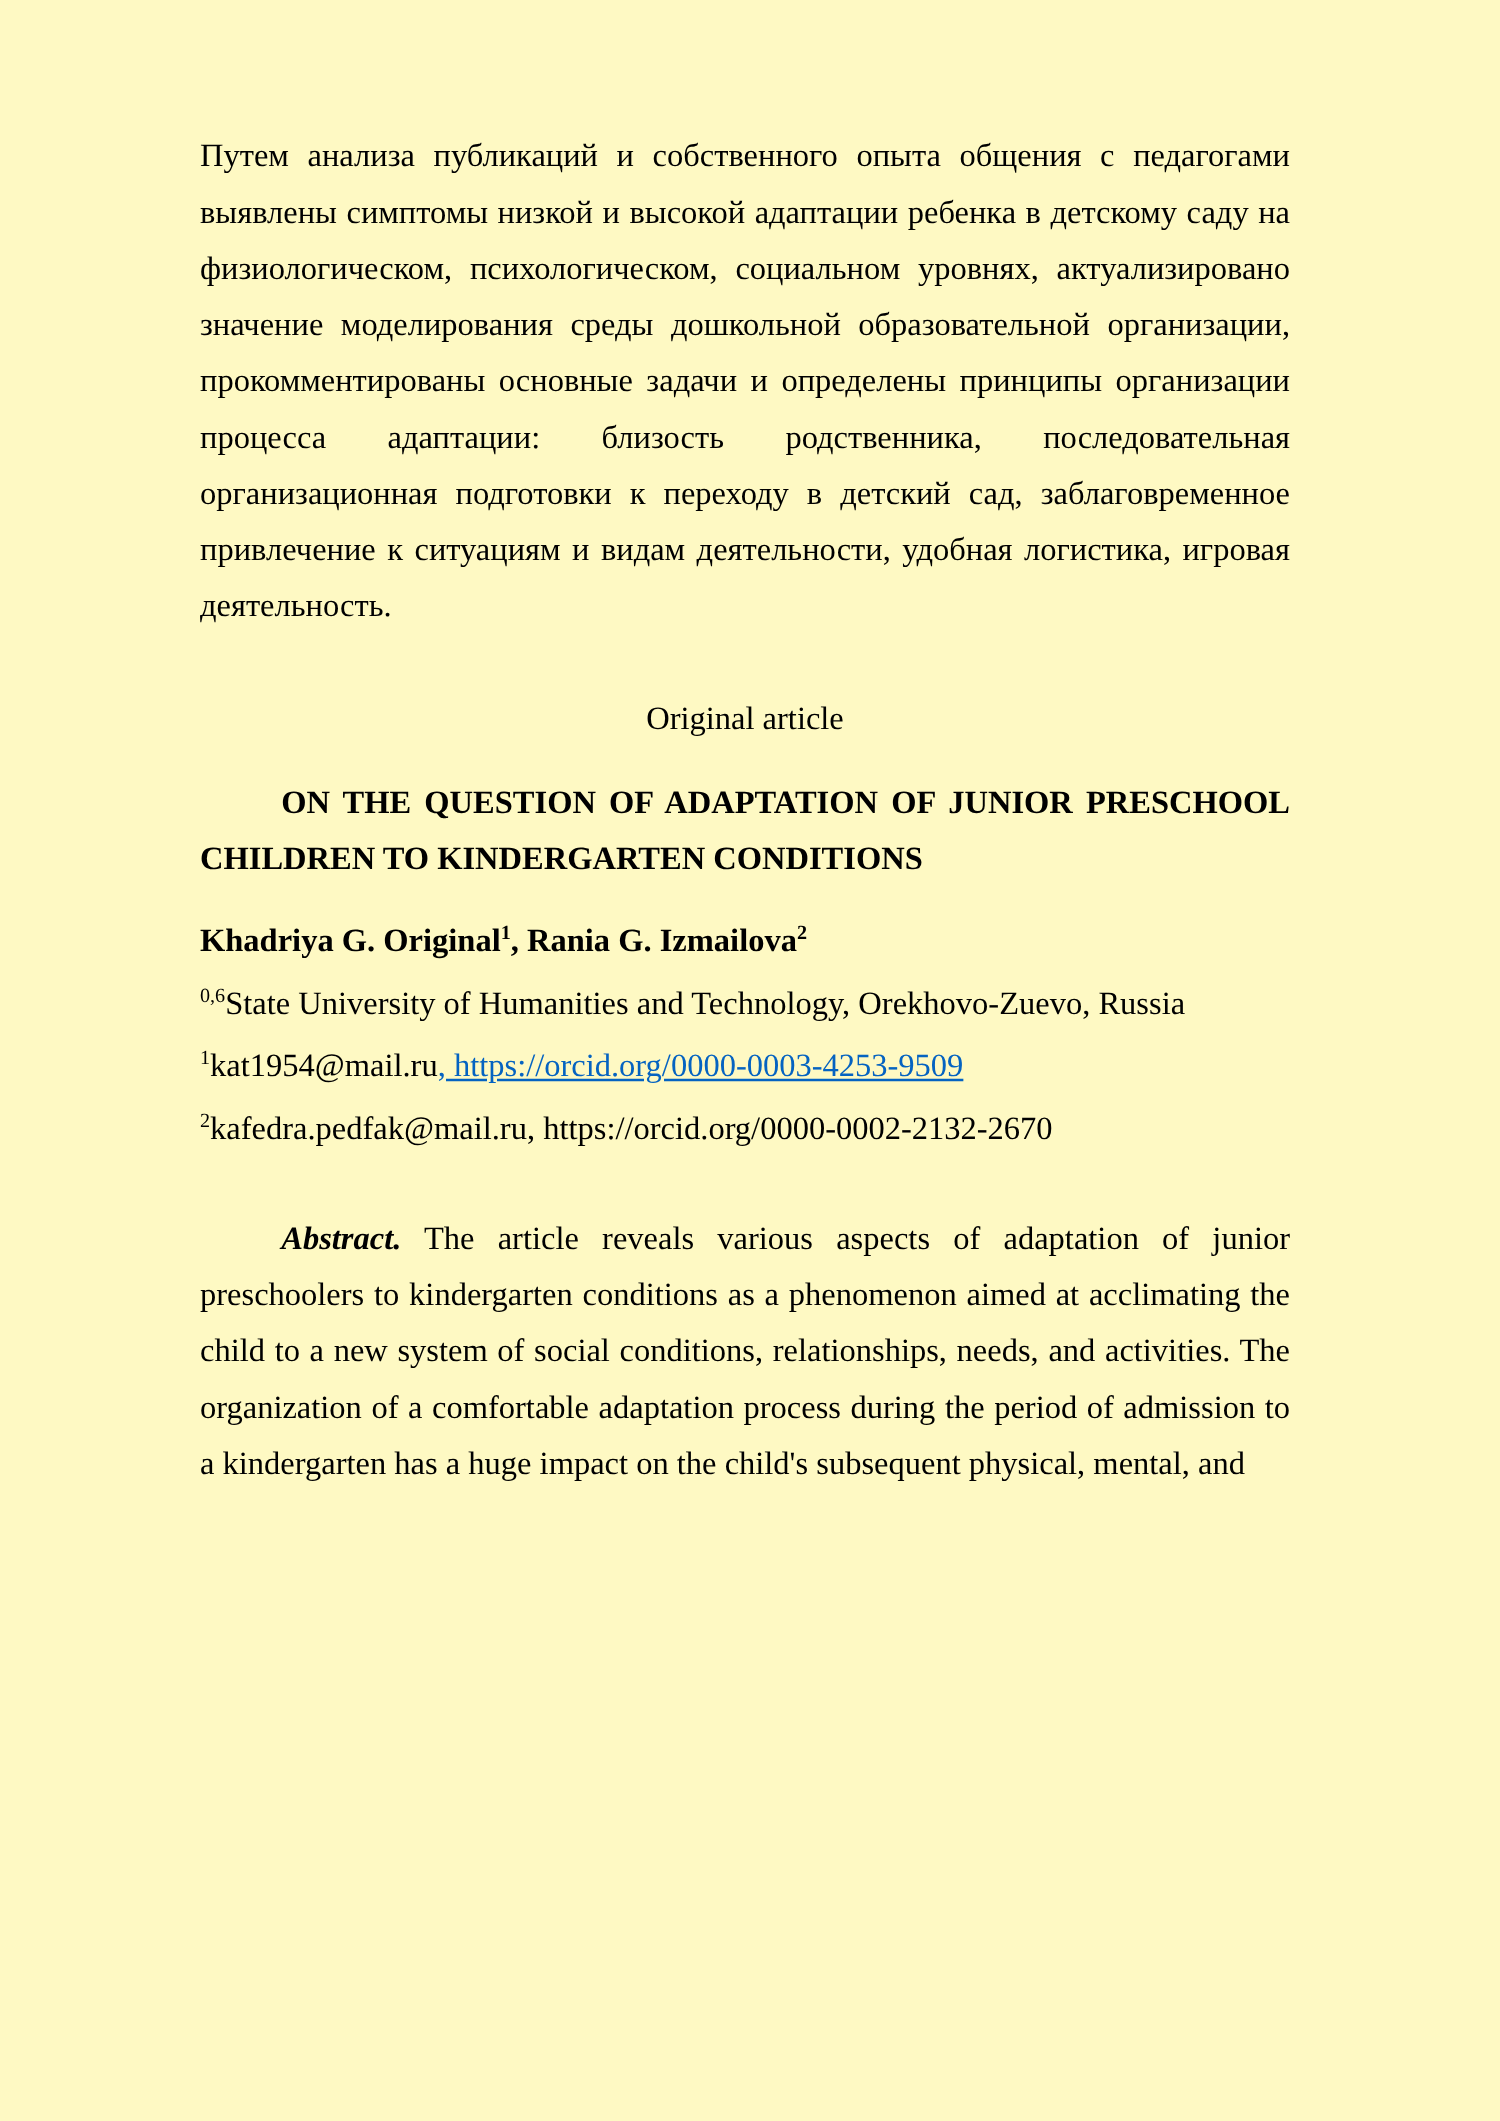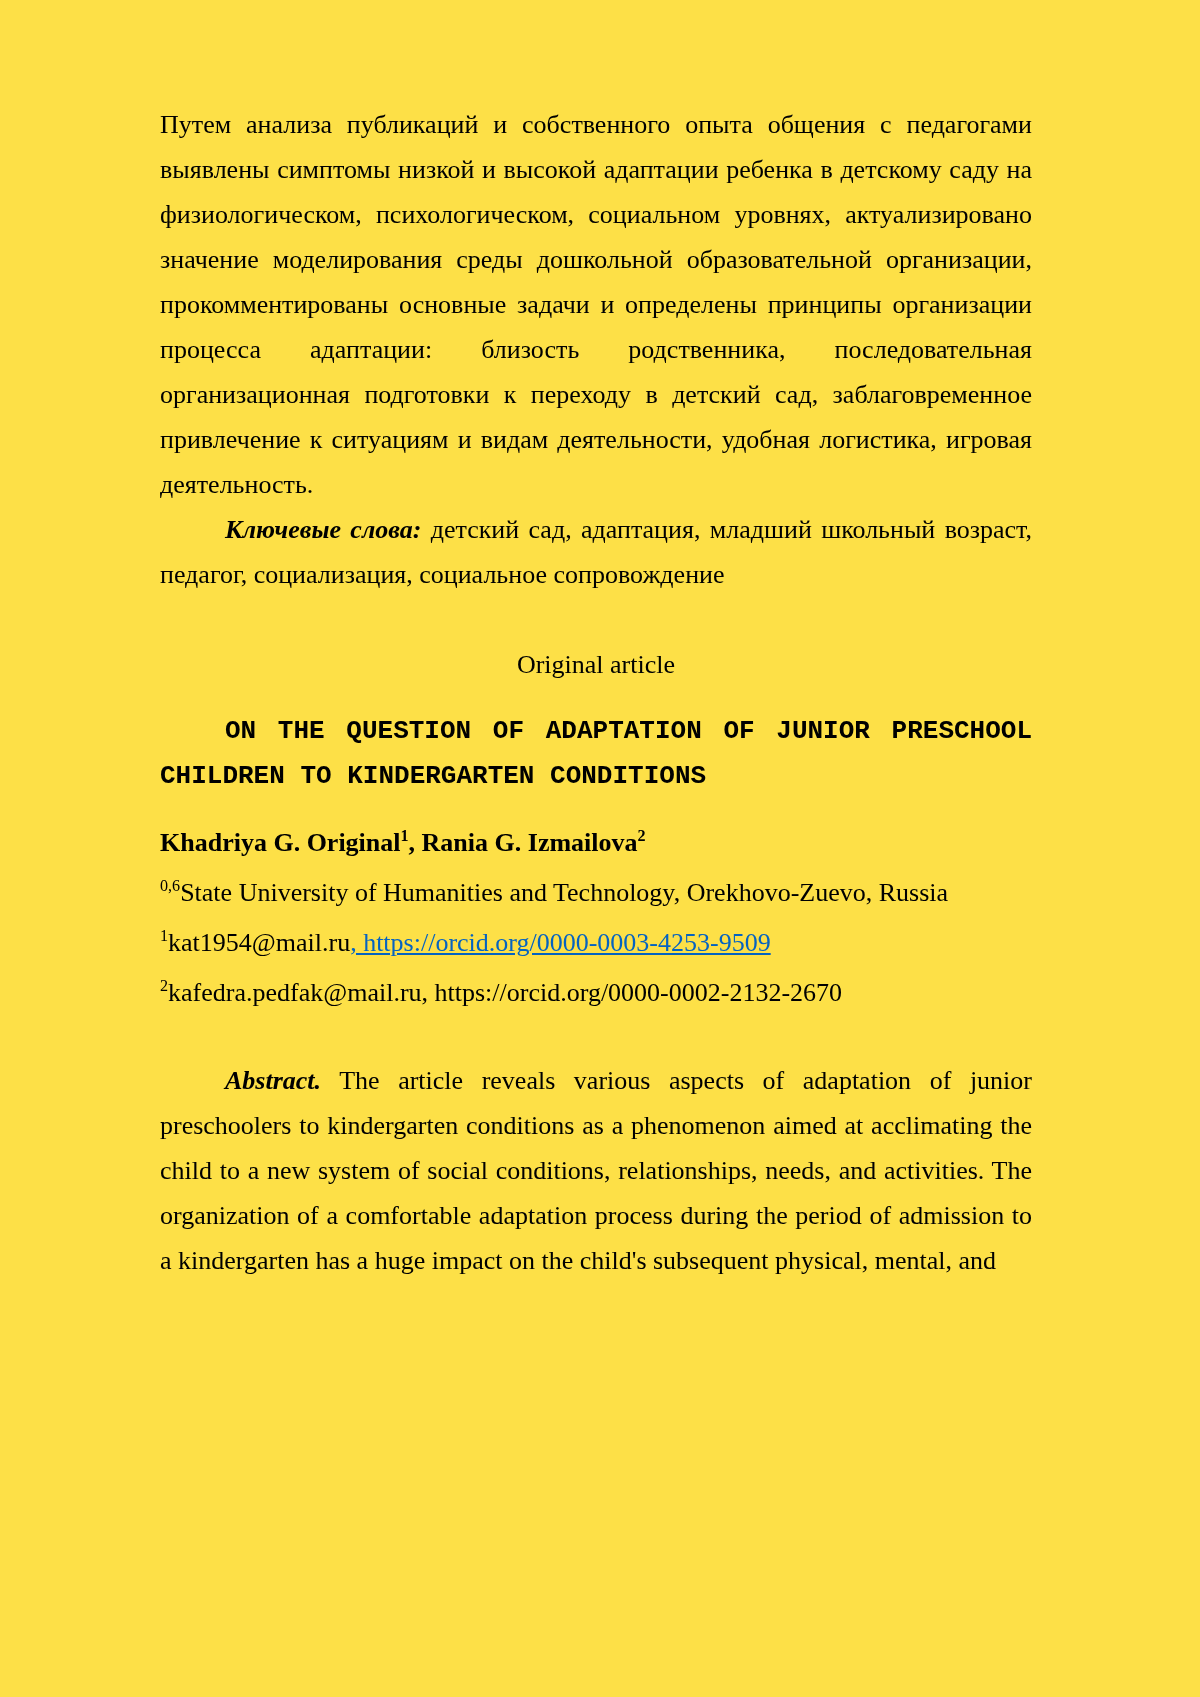--- a/index.html
+++ b/index.html
@@ -1,20 +1,20 @@
 <!DOCTYPE html>
 <html><head>
 <meta charset="utf-8">
 <style>
   * { margin: 0; padding: 0; box-sizing: border-box; }
   html, body { background: #ffffff; }
   .page {
     width: 1200px;
     min-height: 1697px;
-    background: #fde047;
+    background: #fef9c3;
     color: #000000;
     font-family: "Liberation Serif", "DejaVu Serif", serif;
     font-size: 26px;
     padding: 102px 168px 92px 160px;
   }
   .body-text {
     text-align: justify;
     line-height: 45px;
   }
   .indent { text-indent: 65px; }
@@ -49,26 +49,25 @@
   }
   .abstract-para { margin-top: 41px; }
 </style>
 </head>
 <body>
 
 <div class="page">
 
   <p class="body-text">Путем анализа публикаций и собственного опыта общения с педагогами выявлены симптомы низкой и высокой адаптации ребенка в детскому саду на физиологическом, психологическом, социальном уровнях, актуализировано значение моделирования среды дошкольной образовательной организации, прокомментированы основные задачи и определены принципы организации процесса адаптации: близость родственника, последовательная организационная подготовки к переходу в детский сад, заблаговременное привлечение к ситуациям и видам деятельности, удобная логистика, игровая деятельность.</p>
 
-  <p class="body-text indent"><span class="bi">Ключевые слова:</span><span> детский сад, адаптация, младший школьный возраст, педагог, социализация, социальное сопровождение</span></p>
 
 
   <p class="plain-line section-gap">Original article</p>
 
-  <h1 class="title" style="font-size: 26px; font-family: Liberation Mono, monospace;">ON THE QUESTION OF ADAPTATION OF JUNIOR PRESCHOOL CHILDREN TO KINDERGARTEN CONDITIONS</h1>
+  <h1 class="title" style="font-size: 26px;">ON THE QUESTION OF ADAPTATION OF JUNIOR PRESCHOOL CHILDREN TO KINDERGARTEN CONDITIONS</h1>
 
   <p class="authors"><span>Khadriya G. Original</span><sup class="s">1</sup><span>, </span><span>Rania G. Izmailova</span><sup class="s">2</sup></p>
 
   <p class="meta-line"><sup class="s">0,6</sup><span>State University of Humanities and Technology, Orekhovo-Zuevo, Russia</span></p>
 
   <p class="meta-line"><sup class="s">1</sup><span>kat1954@mail.ru</span><span class="orcid-link">, https://orcid.org/0000-0003-4253-9509</span></p>
 
   <p class="meta-line"><sup class="s">2</sup><span>kafedra.pedfak@mail.ru, https://orcid.org/0000-0002-2132-2670</span></p>
 
   <p class="body-text indent abstract-para"><span class="bi">Abstract.</span><span> The article reveals various aspects of adaptation of junior preschoolers to kindergarten conditions as a phenomenon aimed at acclimating the child to a new system of social conditions, relationships, needs, and activities. The organization of a comfortable adaptation process during the period of admission to a kindergarten has a huge impact on the child's subsequent physical, mental, and</span></p>

